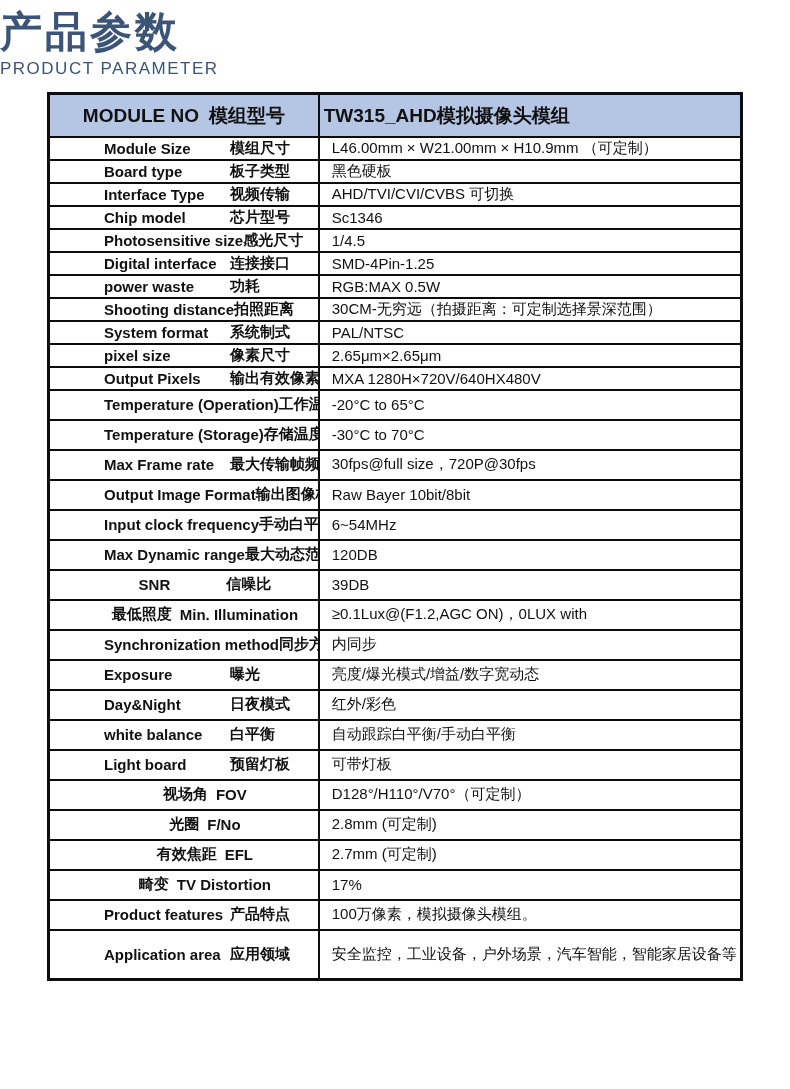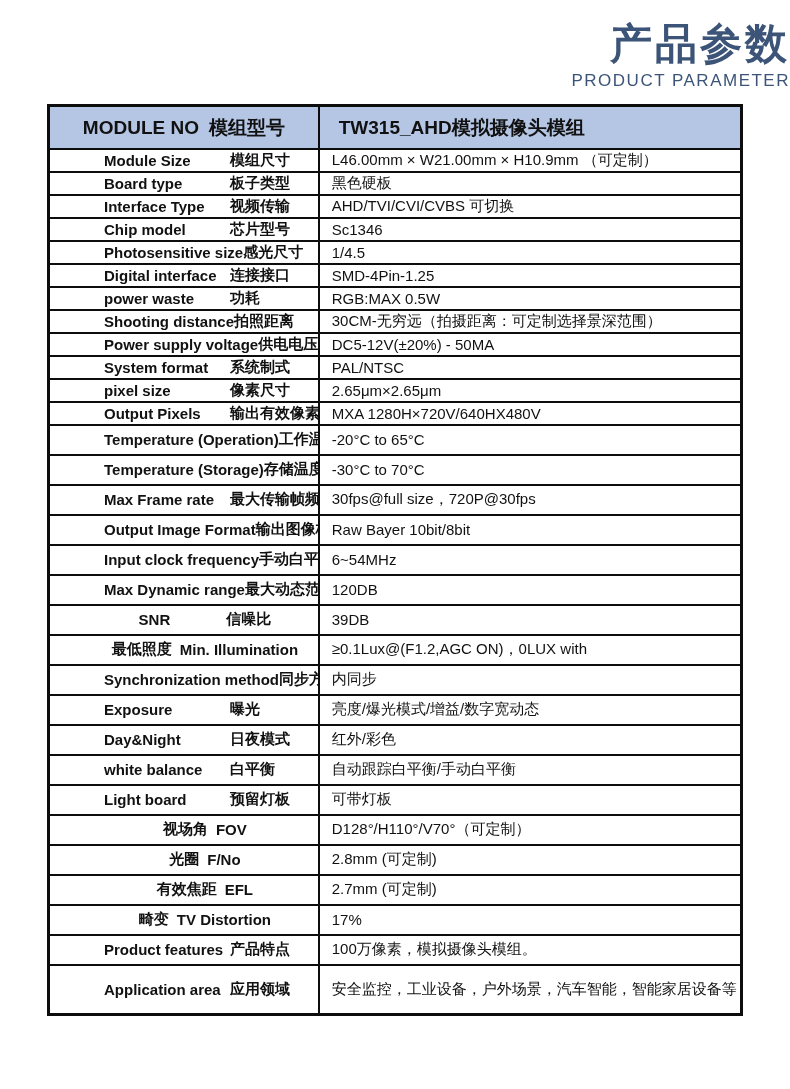--- a/index.html
+++ b/index.html
@@ -10,21 +10,21 @@
   }
   *{box-sizing:border-box;margin:0;padding:0;}
   html,body{background:#ffffff;}
   body{
     width:790px;height:1089px;
     font-family:"Liberation Sans","DejaVu Sans",sans-serif;
     color:var(--text-color);
     overflow:hidden;
   }
   .page{width:790px;height:1089px;background:#fff;}
-  .title-block{text-align:right;padding-top:20px;}
+  .title-block{text-align:left;padding-top:8px;}
   .page-title{
     font-size:42px;font-weight:700;color:var(--title-color);
     letter-spacing:3px;line-height:1.15;
   }
   .page-subtitle{
     font-size:17px;font-weight:400;color:var(--title-color);
     letter-spacing:1.5px;margin-top:3px;
   }
   table.spec{
     width:696px;margin:13px auto 0 auto;
@@ -38,21 +38,21 @@
     font-size:15px;
     overflow:hidden;
   }
   table.spec{border:3px solid var(--border-color);}
   tr.head td{
     background:var(--header-bg);
     height:43px;
     font-size:19px;font-weight:700;
   }
   .head-label{display:flex;justify-content:center;align-items:center;gap:10px;}
-  .head-value{padding-left:19px;}
+  .head-value{padding-left:4px;}
   tr.r-s td{height:23px;}
   tr.r-m td{height:30px;}
   tr.r-l td{height:50px;}
   .cell-label{
     display:flex;align-items:center;
     padding:1px 6px 1px 10px;
     font-weight:700;
     white-space:nowrap;
   }
   .cell-label .label-en{white-space:nowrap;margin-left:44px;}
@@ -173,31 +173,20 @@
         <span class="label-zh">拍照距离</span>
       </div>
     </td>
     <td>
       <div class="cell-value">30CM-无穷远（拍摄距离：可定制选择景深范围）</div>
     </td>
   </tr>
         <tr class="r-s">
     <td>
       <div class="cell-label align-split">
-        <span class="label-en">Power supply voltage</span>
-        <span class="label-zh">供电电压</span>
-      </div>
-    </td>
-    <td>
-      <div class="cell-value">DC5-12V(±20%) - 50MA</div>
-    </td>
-  </tr>
-        <tr class="r-s">
-    <td>
-      <div class="cell-label align-split">
         <span class="label-en">System format</span>
         <span class="label-zh">系统制式</span>
       </div>
     </td>
     <td>
       <div class="cell-value">PAL/NTSC</div>
     </td>
   </tr>
         <tr class="r-s">
     <td>

